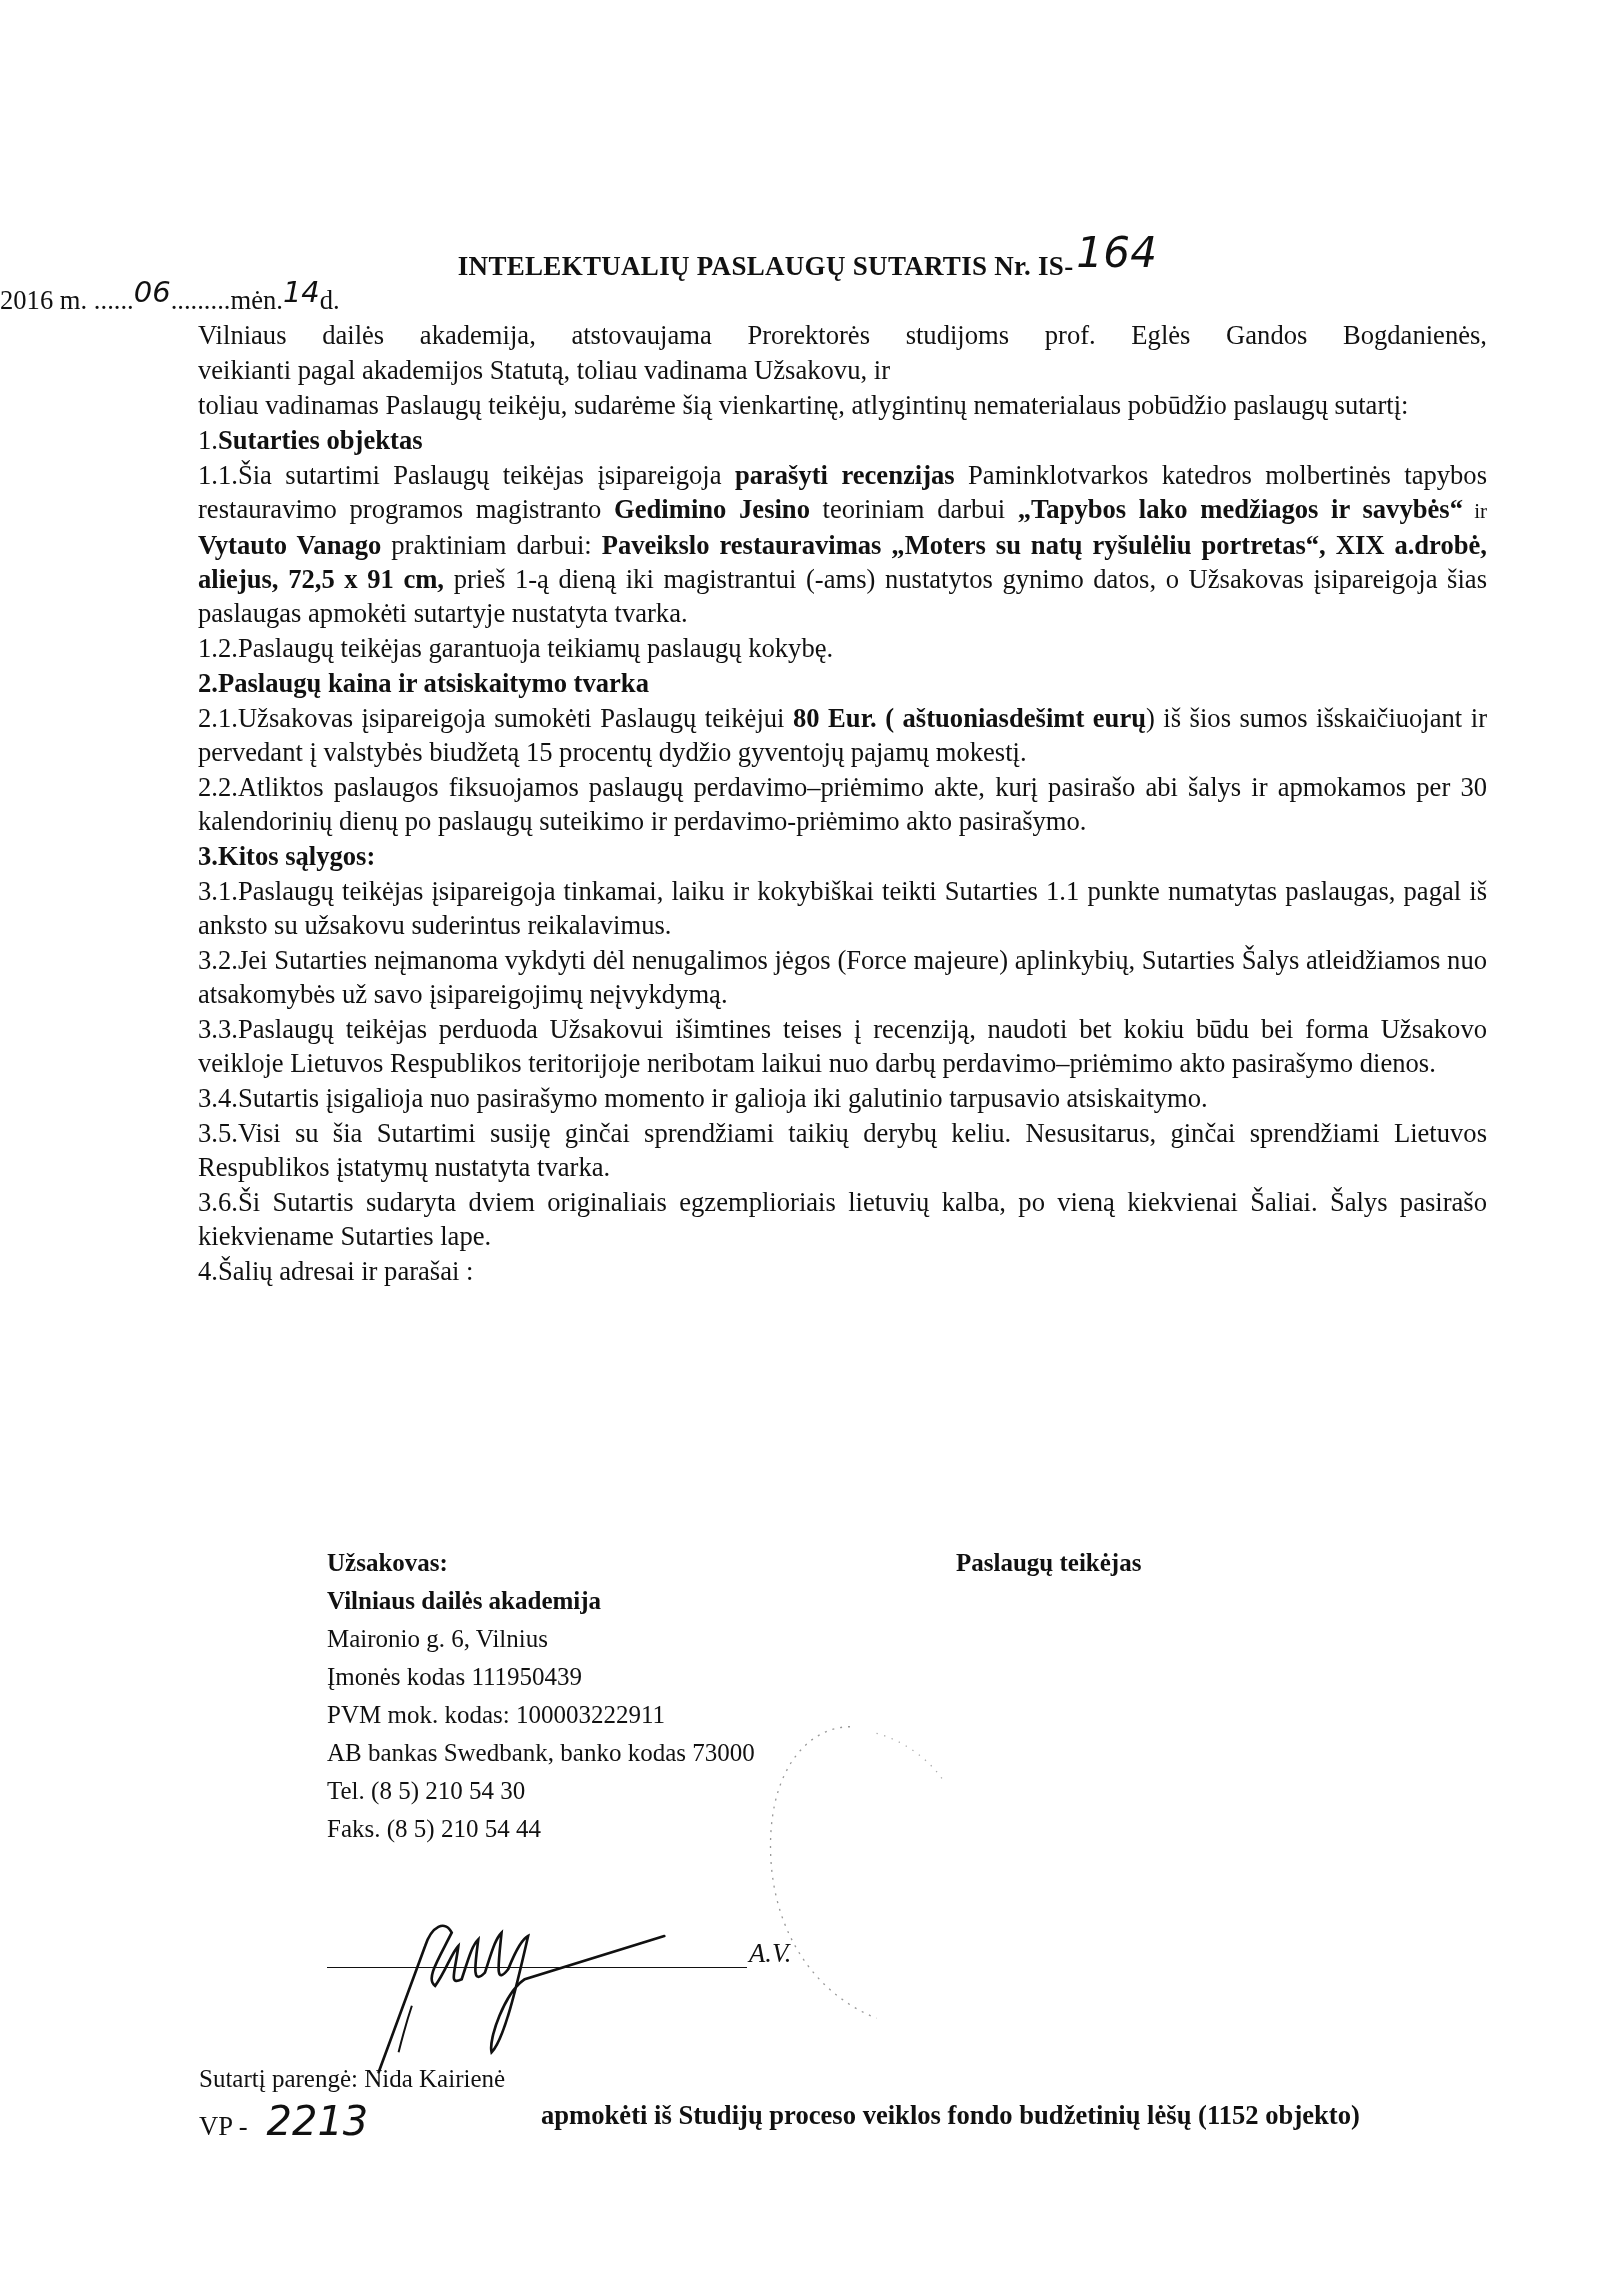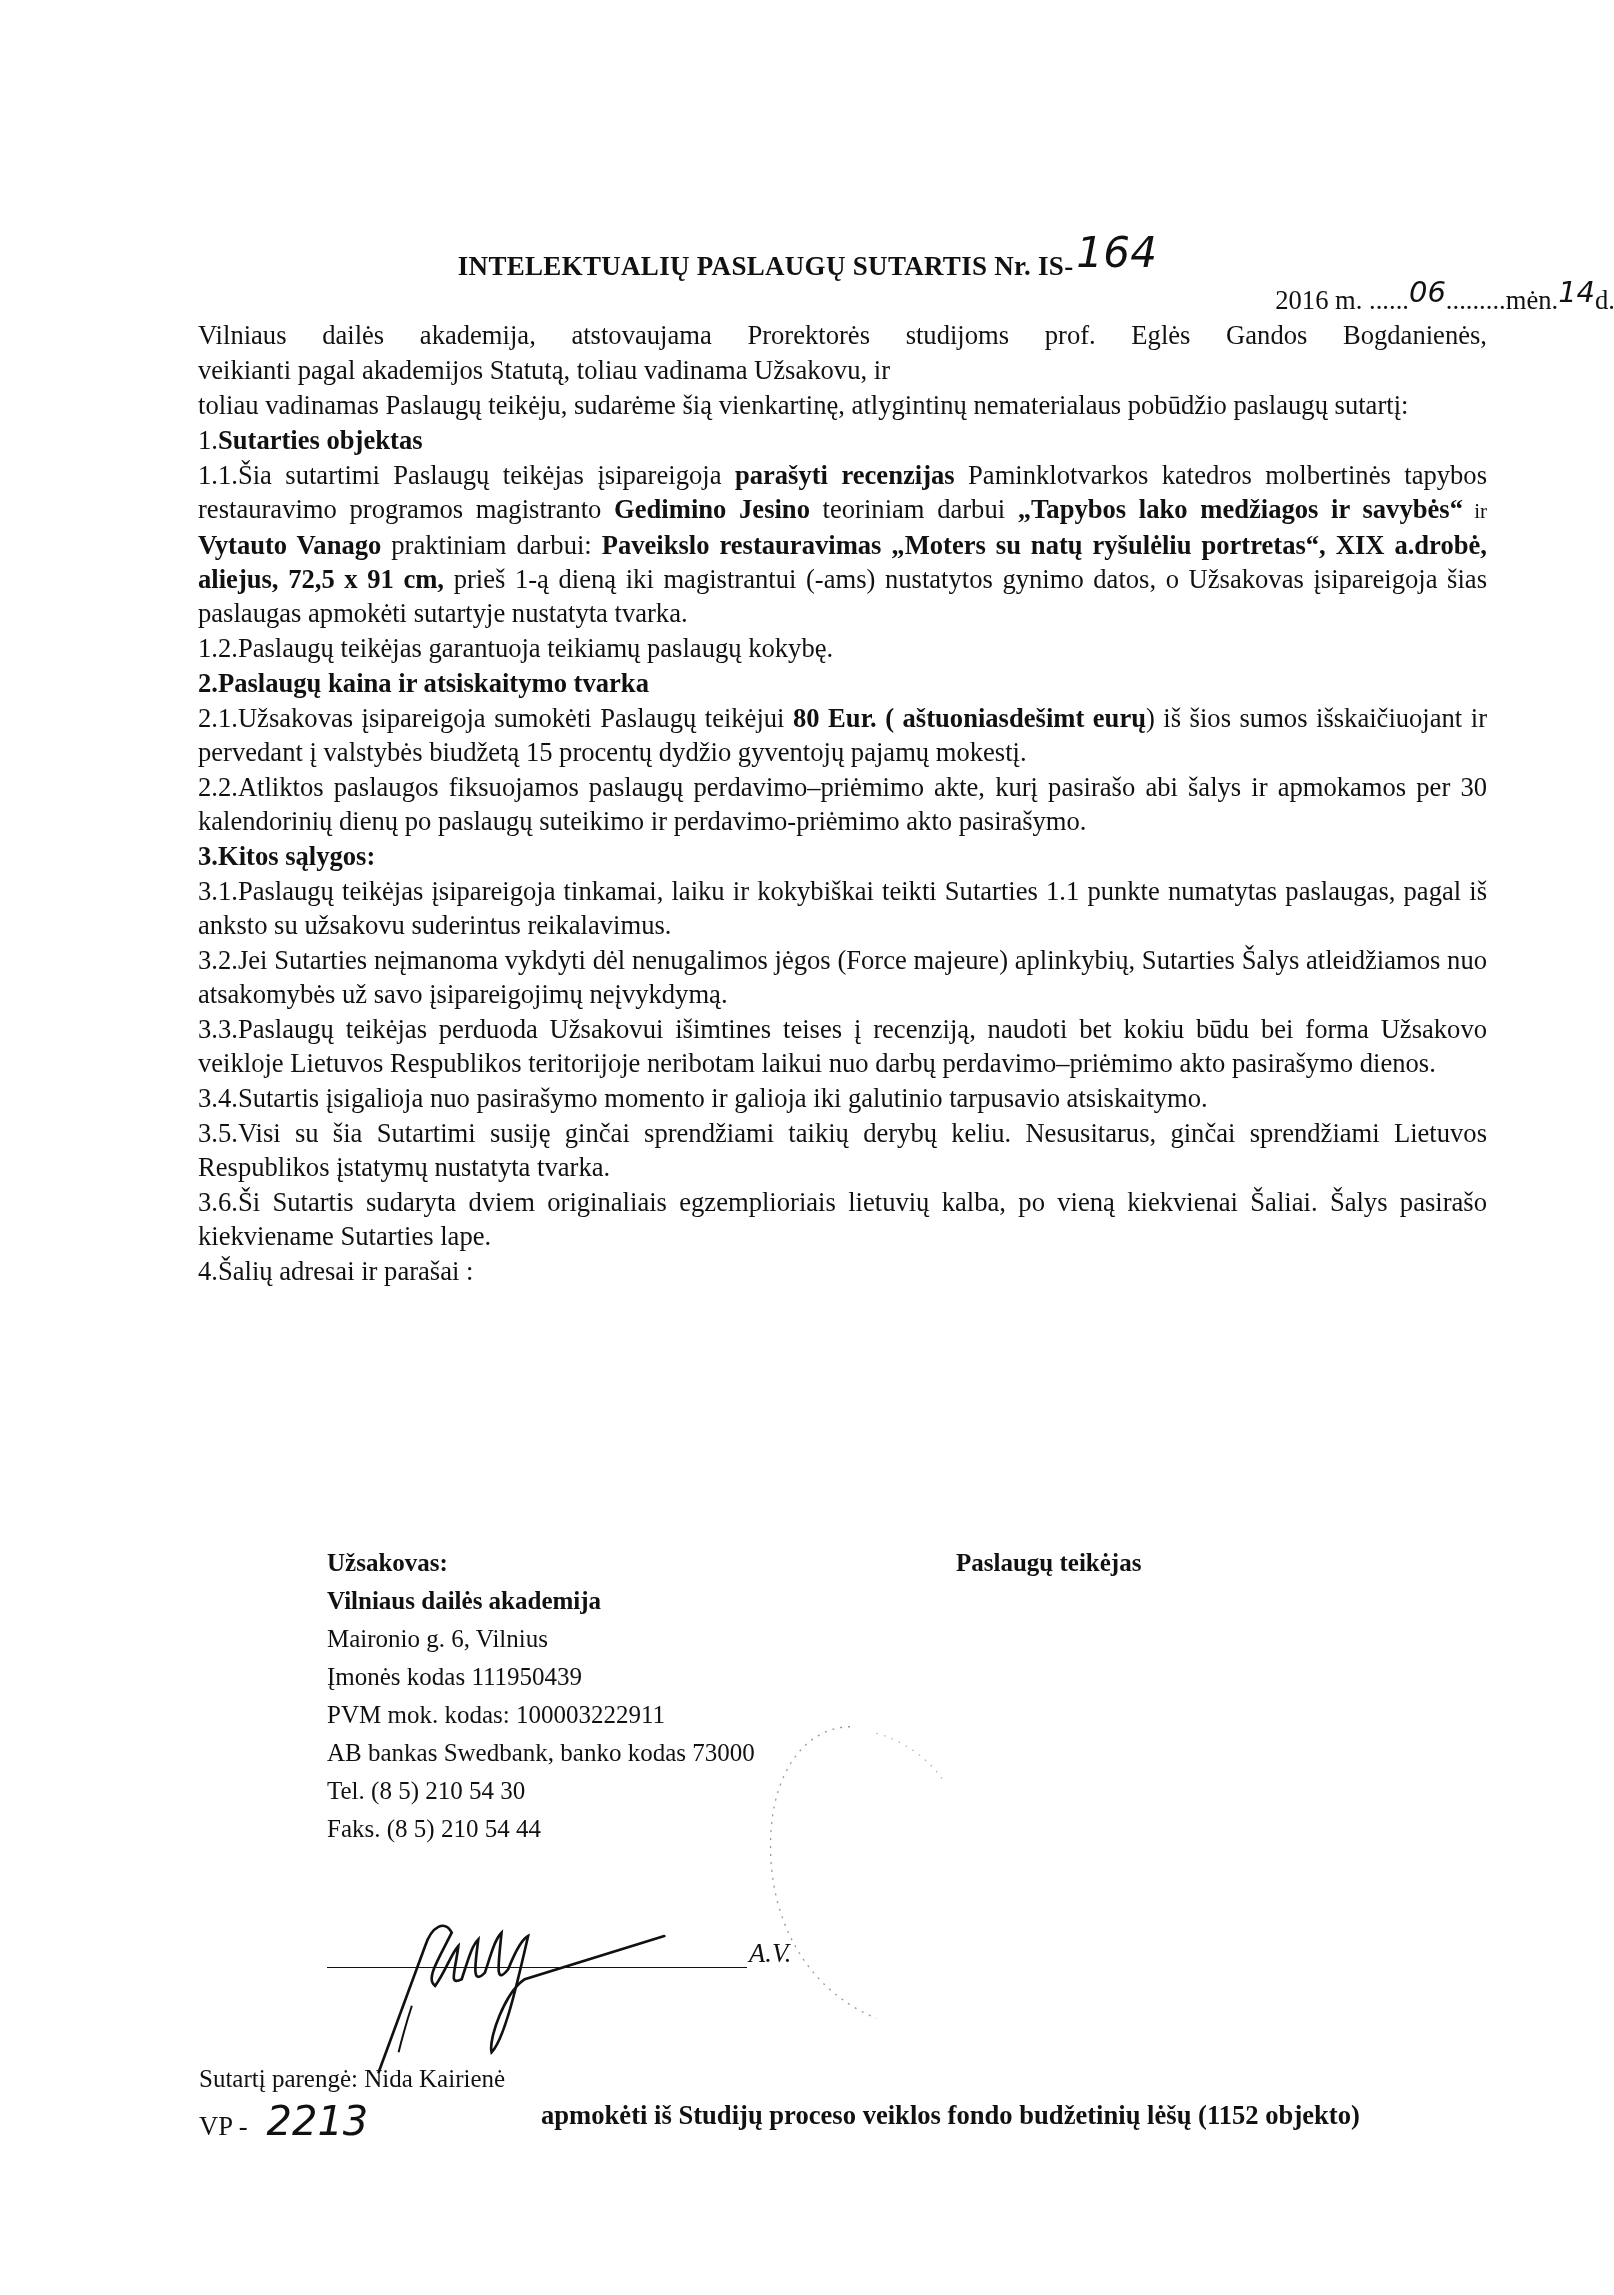--- a/index.html
+++ b/index.html
@@ -3,21 +3,21 @@
 <meta charset="utf-8">
 <style>
   html, body { margin: 0; padding: 0; background: #ffffff; }
   body { width: 1615px; height: 2295px; position: relative; overflow: hidden;
          font-family: "Liberation Serif", "DejaVu Serif", serif; color: #111; }
   .page { position: absolute; left: 0; top: 0; width: 1615px; height: 2295px; }
   .title { position: absolute; top: 193px; left: 0; width: 100%; text-align: center;
            font-weight: bold; font-size: 27px; letter-spacing: 0.3px; margin-top: 43px; }
   .hand { font-family: "DejaVu Sans", sans-serif; font-style: italic; font-weight: normal;
           font-size: 42px; position: relative; top: -8px; margin-left: 2.7px; }
-  .date { position: absolute; top: 282px; left: 0; width: 100%; text-align: right; font-size: 26.6px; }
+  .date { position: absolute; top: 282px; left: 0; width: 100%; text-align: left; font-size: 26.6px; }
   .date .hw { font-family: "DejaVu Sans", sans-serif; font-style: italic; font-size: 29px; position: relative; top: -6.6px; }
   .body { position: absolute; left: 197px; top: 317px; width: 1291px; font-size: 26.6px; line-height: 34px; }
   .body p { margin: 1px; }
   .j { text-align: justify; text-align-last: left; }
   .jl { text-align: justify; text-align-last: justify; }
   b { font-weight: bold; }
   .sig { position: absolute; left: 327px; top: 1544px; width: 1062px; font-size: 25px; line-height: 38px; }
   .sig .left { position: absolute; left: 0; top: 0; width: 598px; }
   .sig .right { position: absolute; left: 629px; top: 0; font-weight: bold; }
   .sig .left div { white-space: nowrap; }

